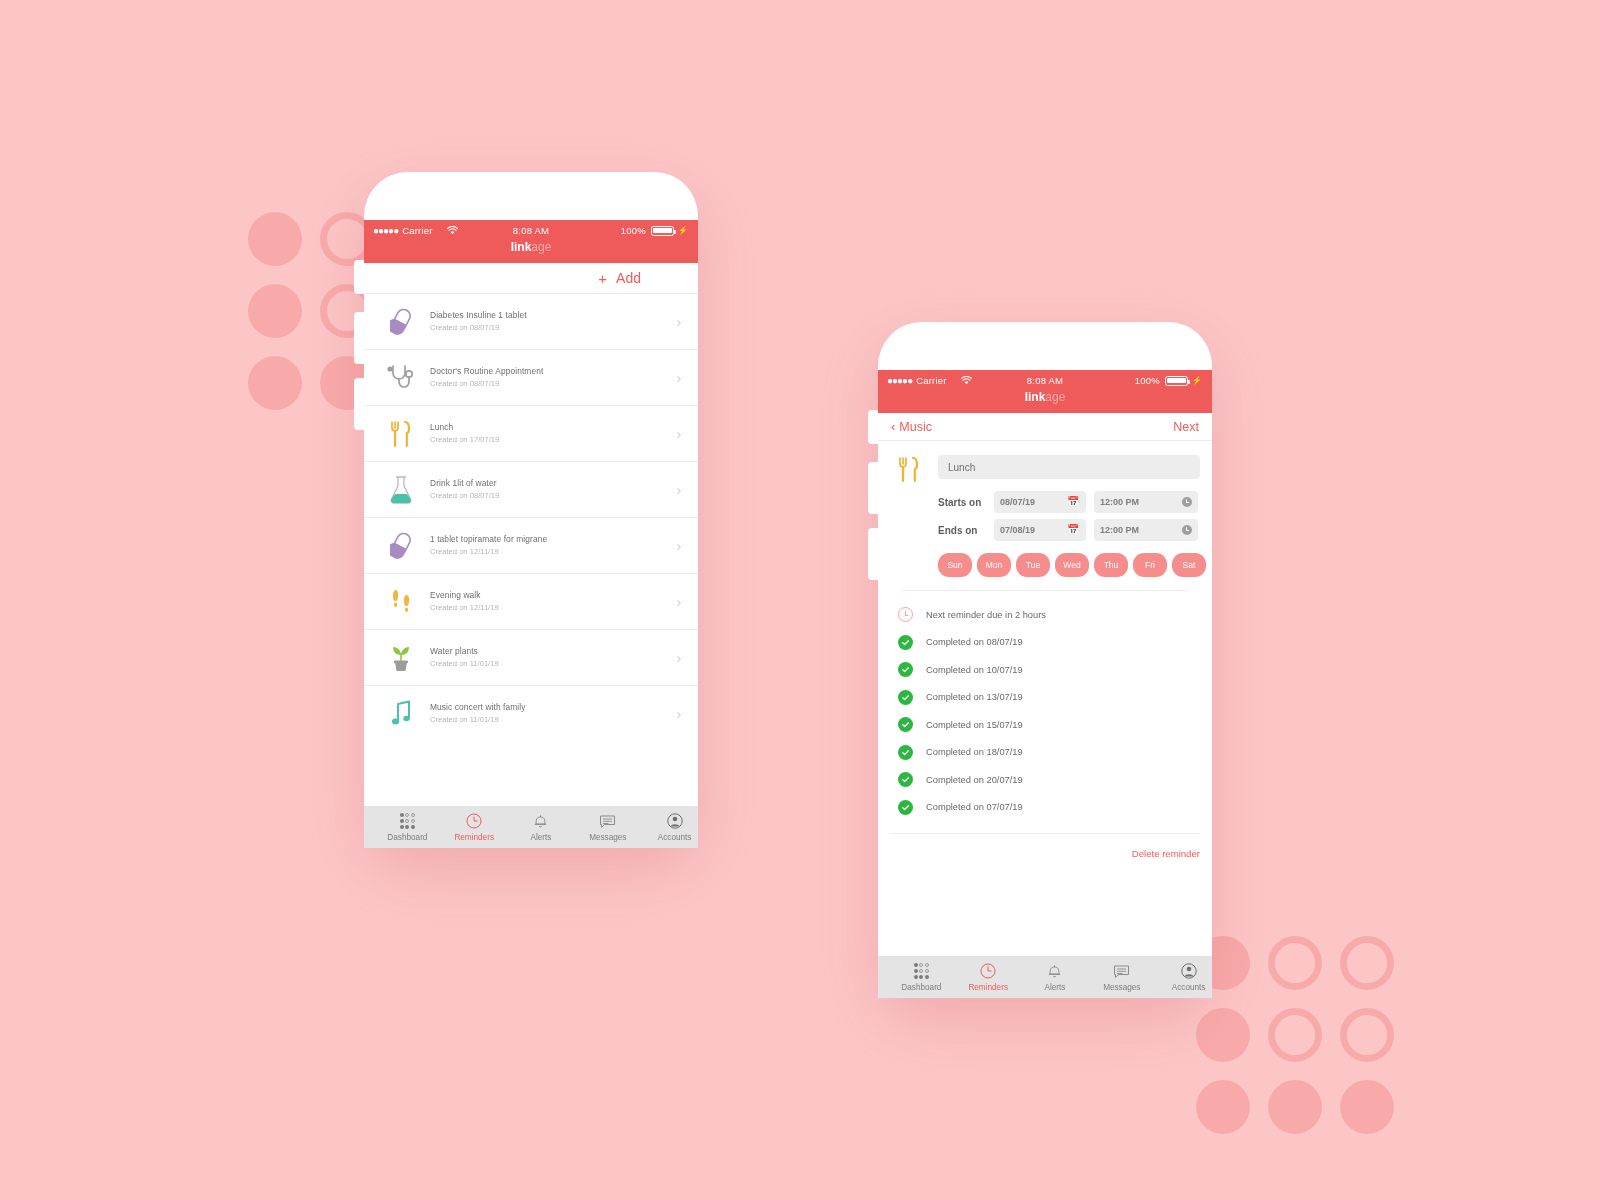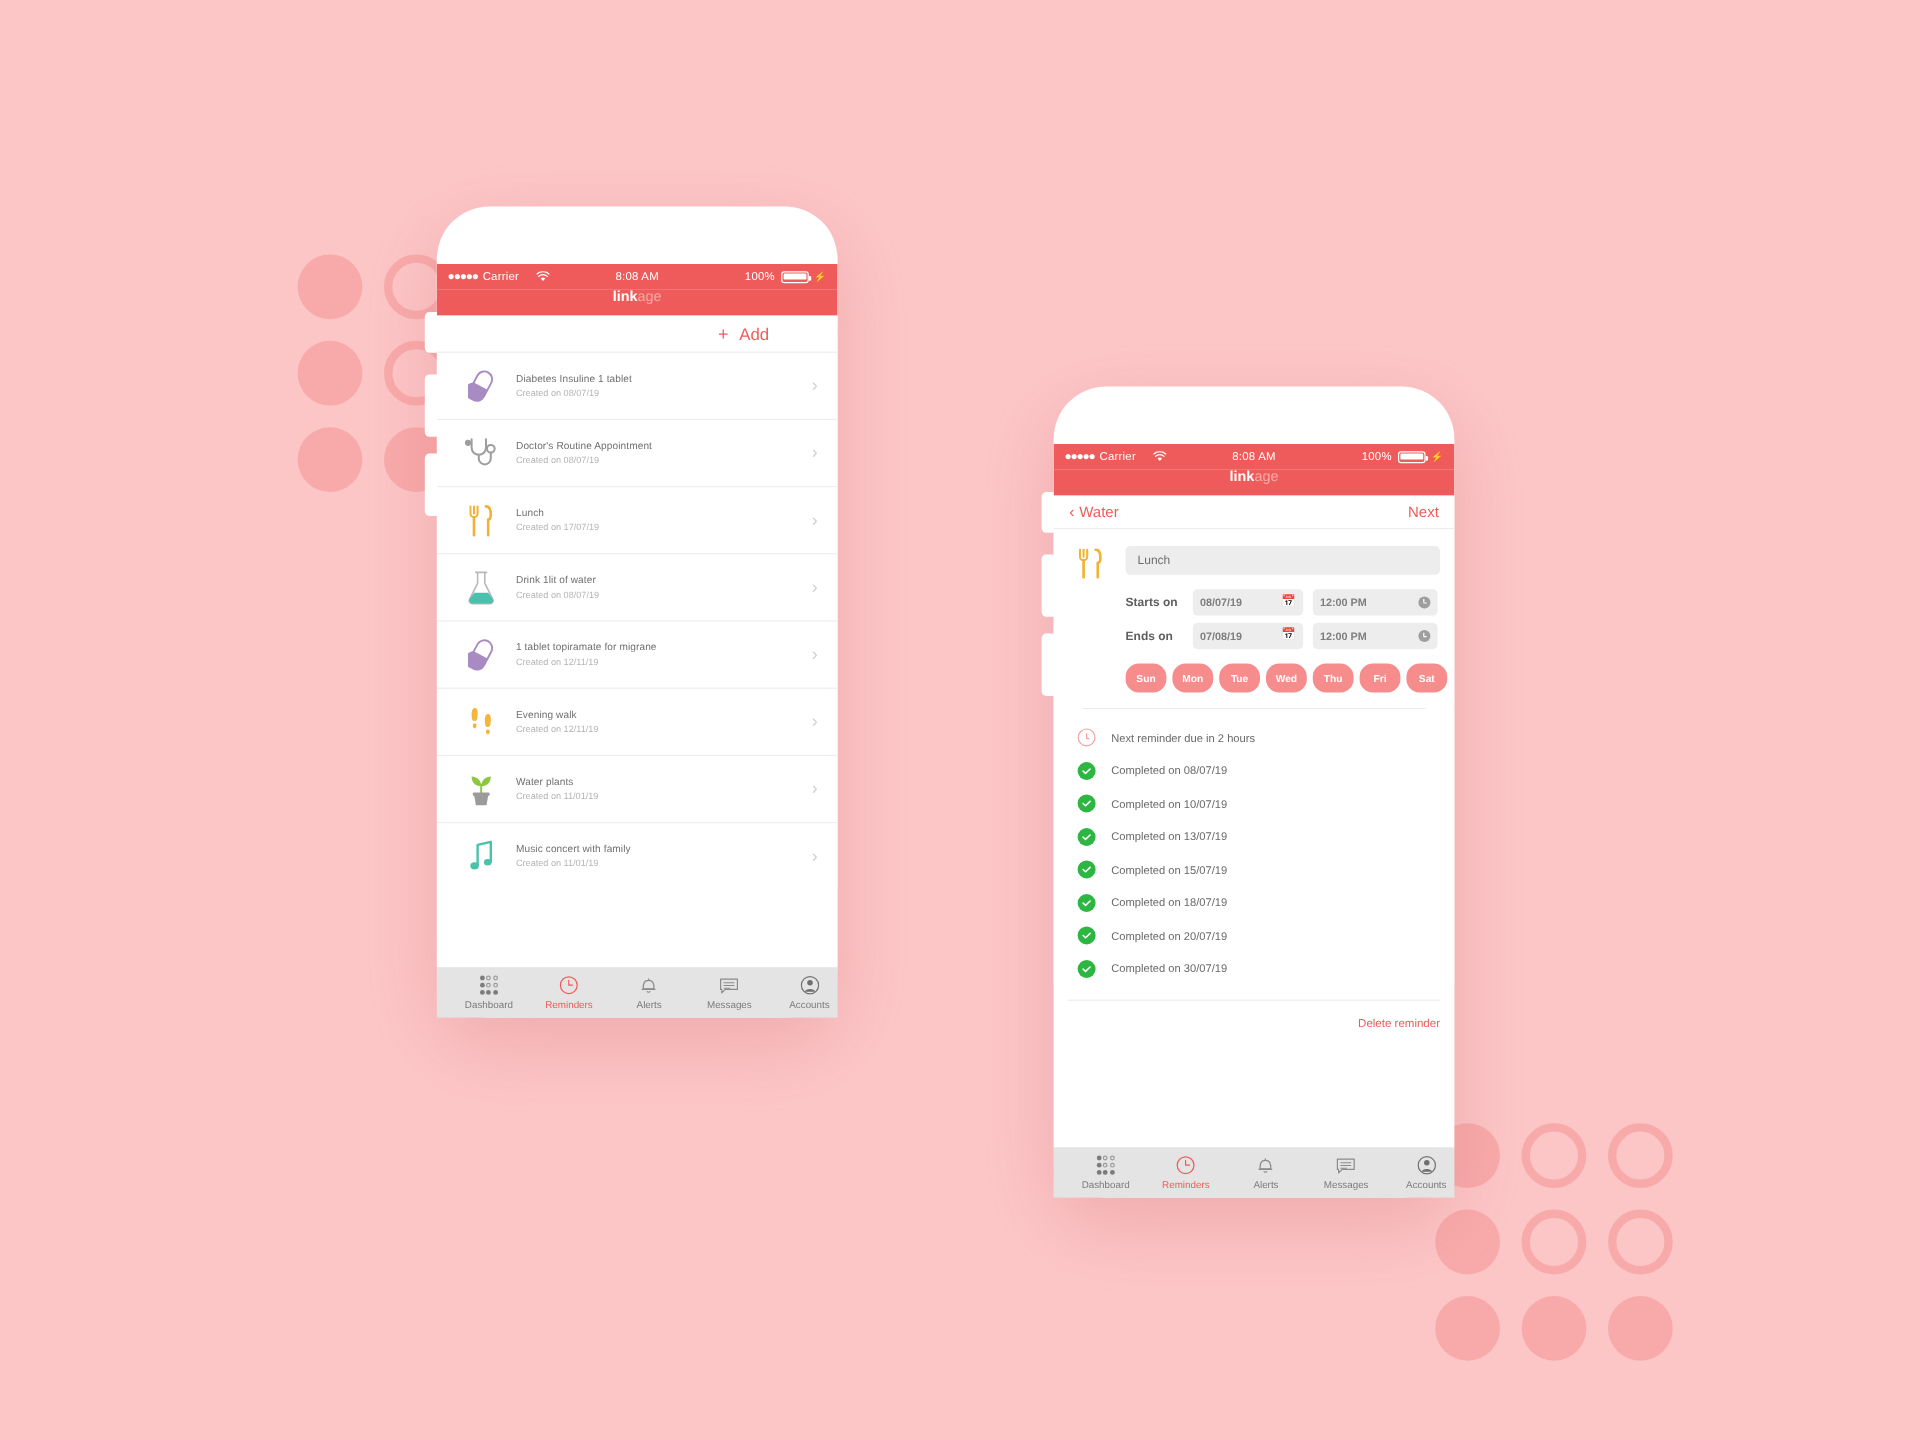--- a/index.html
+++ b/index.html
@@ -180,21 +180,21 @@
     content: ""; position: absolute; background: #fff; border-radius: 1px;
   }
   .clock-ico:before { width: 1px; height: 3.2px; left: 4.4px; top: 2px; }
   .clock-ico:after { width: 3px; height: 1px; left: 4.4px; top: 5px; }
 
   .days { display: flex; gap: 5px; padding: 6px 0 0 48px; }
   .day-pill {
     background: #f68c8c; color: #fff;
     border-radius: 11px; height: 19px; min-width: 34px;
     display: flex; align-items: center; justify-content: center;
-    font-size: 8.5px; padding: 12px 7px; font-weight: bold;
+    font-size: 8.5px; padding: 12px 7px;
   }
 
   .divider { height: 1px; background: #ececec; margin: 13px 12px 0 12px; }
 
   .events { background: #fff; padding: 10px 12px 0 20px; }
   .ev { display: flex; align-items: center; gap: 13px; height: 27.5px; }
   .ev .evtext { font-size: 9.3px; color: #696969; }
   .ev-check {
     width: 15px; height: 15px; border-radius: 50%; background: #2db742;
     display: flex; align-items: center; justify-content: center;
@@ -491,21 +491,21 @@
       </span>
     </div>
 
     <div class="brandbar">
       <span class="brand"><b>link</b><em>age</em></span>
     </div>
 
     <div class="navbar">
       <span class="back">
         <span class="carrot">‹</span>
-        <span>Water</span>
+        <span>Music</span>
       </span>
       <span class="done">Next</span>
     </div>
 
     <div class="form">
       <div class="form-top">
         <span class="ficon">
           <svg width="20" height="26" viewBox="0 0 20 26">
             <path d="M4 1 V7 M7 1 V7 M1 1 V7 a3 3 0 0 0 6 0" fill="none" stroke="#f2b233" stroke-width="1.7" stroke-linecap="round"></path>
             <path d="M4 10 V24" stroke="#f2b233" stroke-width="2.2" stroke-linecap="round"></path>
@@ -604,21 +604,21 @@
             </svg>
           </span>
           <span class="evtext">Completed on 20/07/19</span>
         </div>
         <div class="ev">
           <span class="ev-check">
             <svg width="9" height="9" viewBox="0 0 9 9">
               <path d="M1.6 4.6 L3.6 6.5 L7.4 2.8" fill="none" stroke="#fff" stroke-width="1.3" stroke-linecap="round" stroke-linejoin="round"></path>
             </svg>
           </span>
-          <span class="evtext">Completed on 30/07/19</span>
+          <span class="evtext">Completed on 07/07/19</span>
         </div>
       </div>
 
     <div class="divider2"></div>
     <div class="delete-row">
       <span class="delete-link">Delete reminder</span>
     </div>
 
   </div>
 

